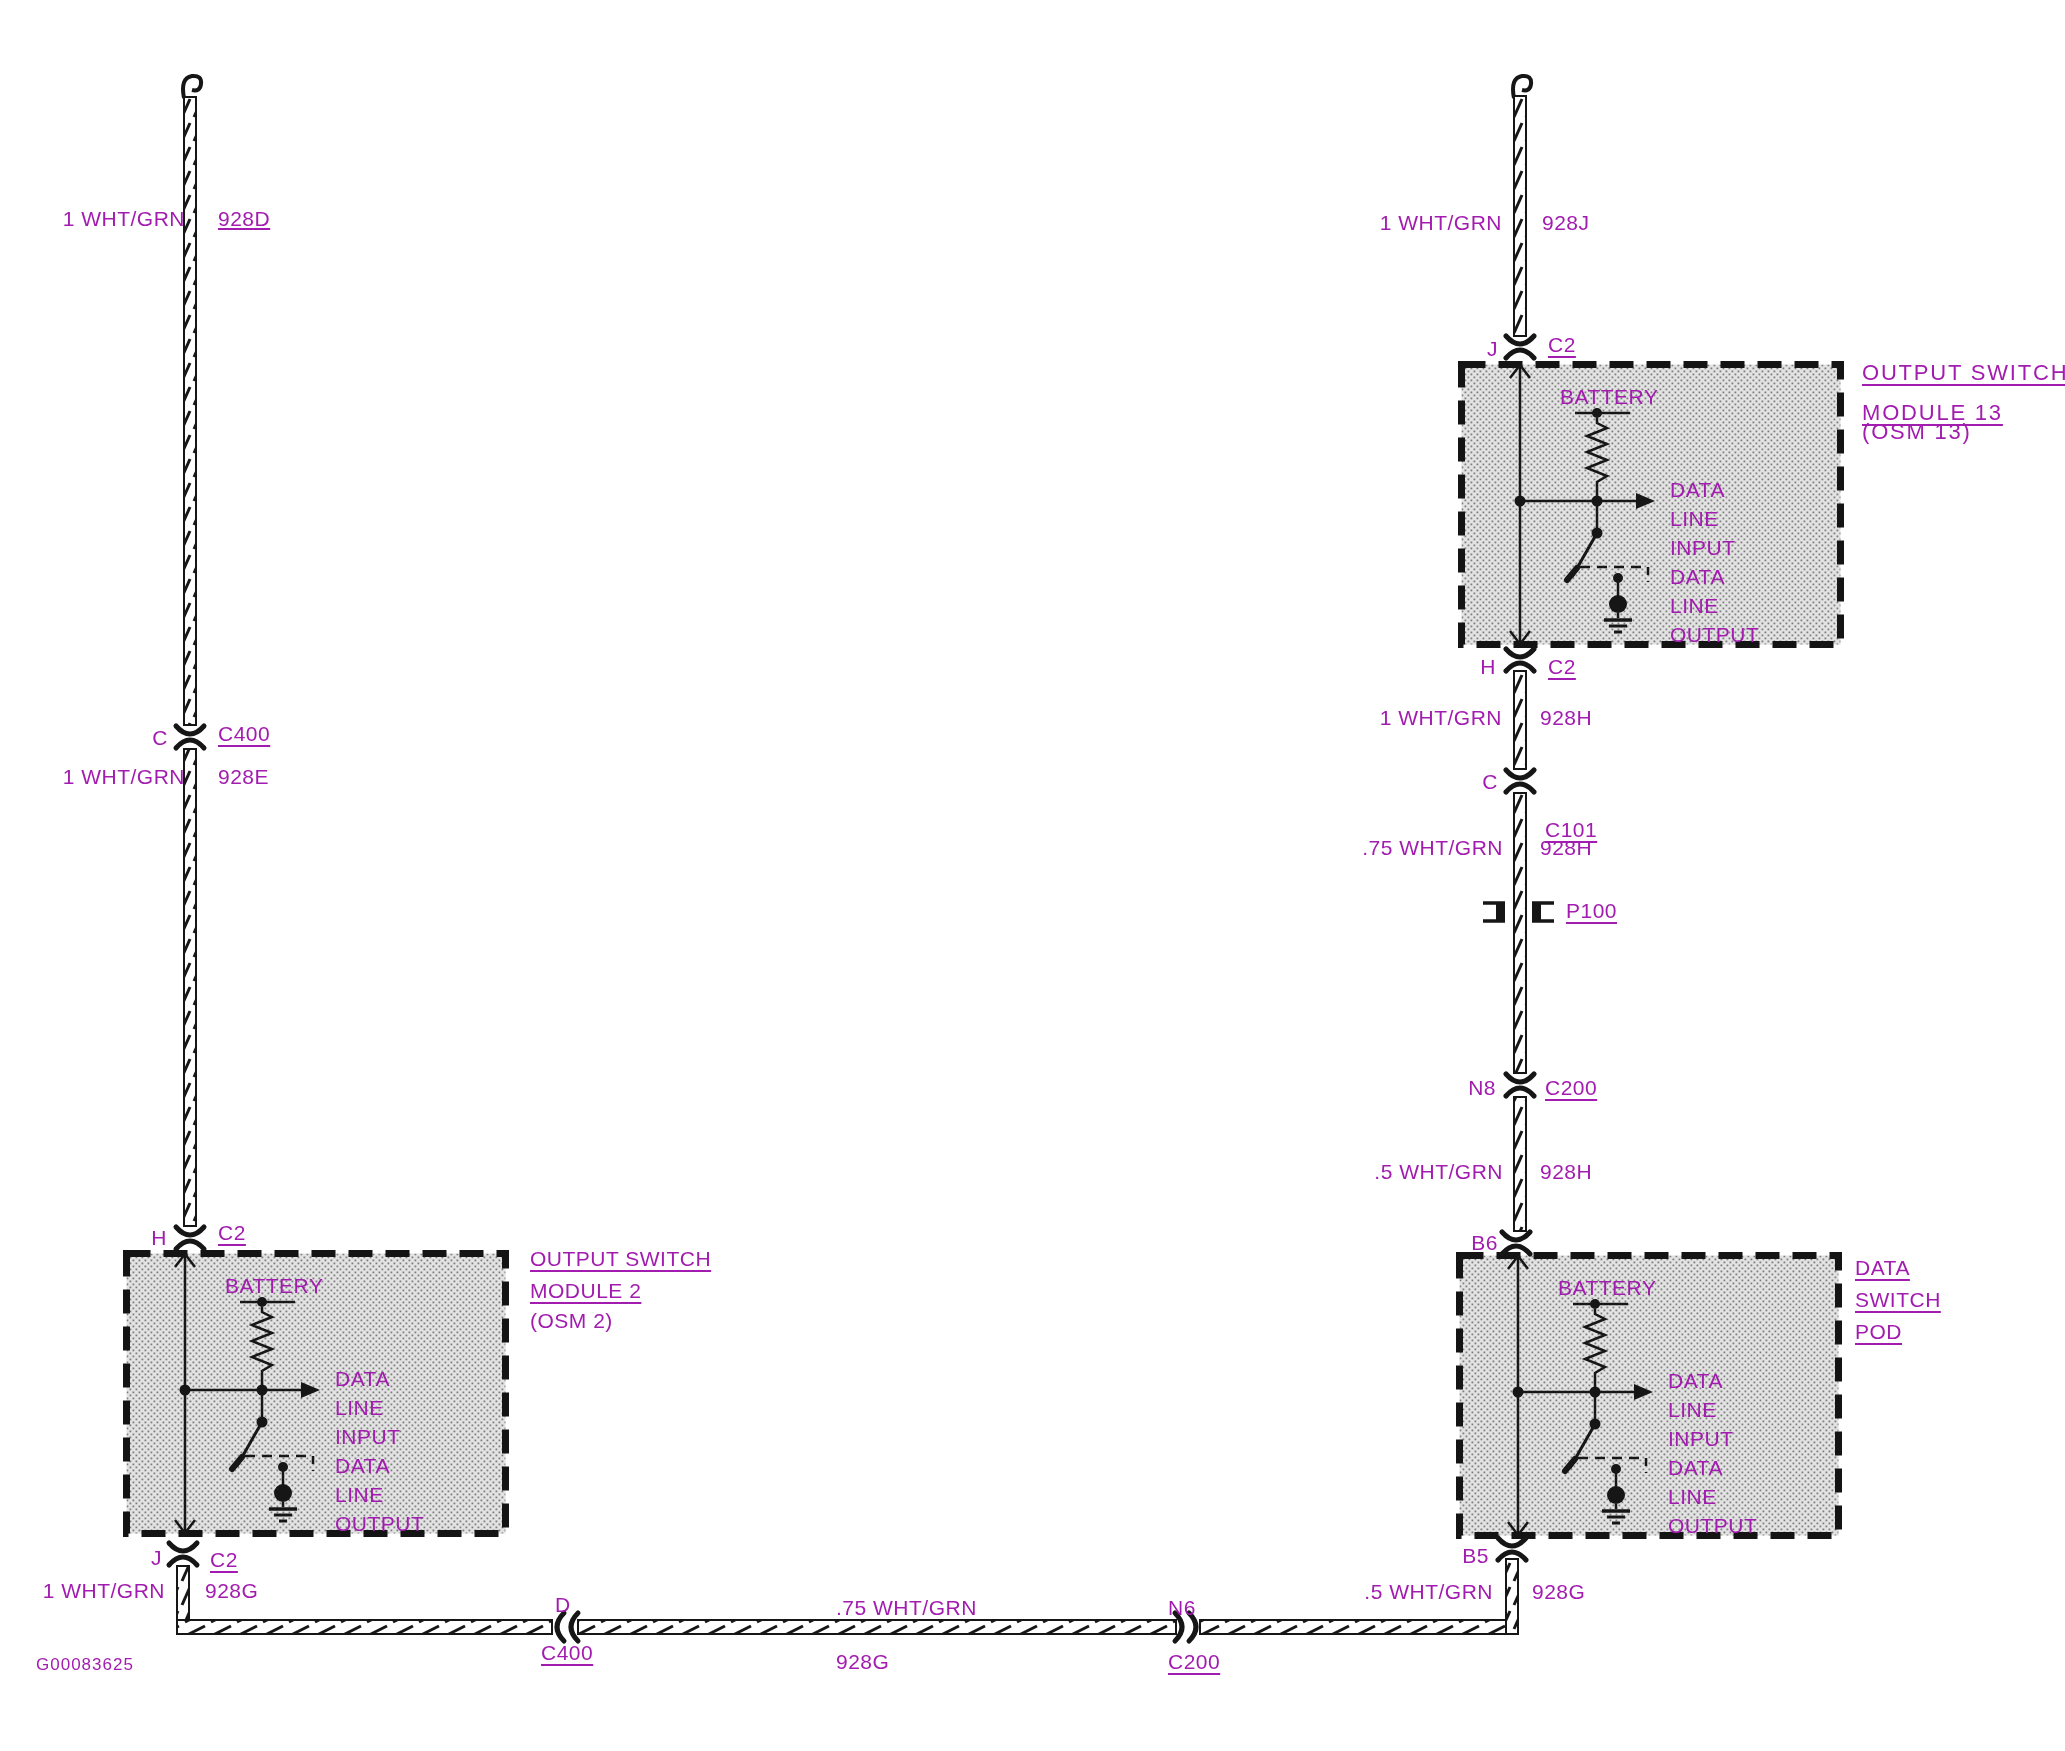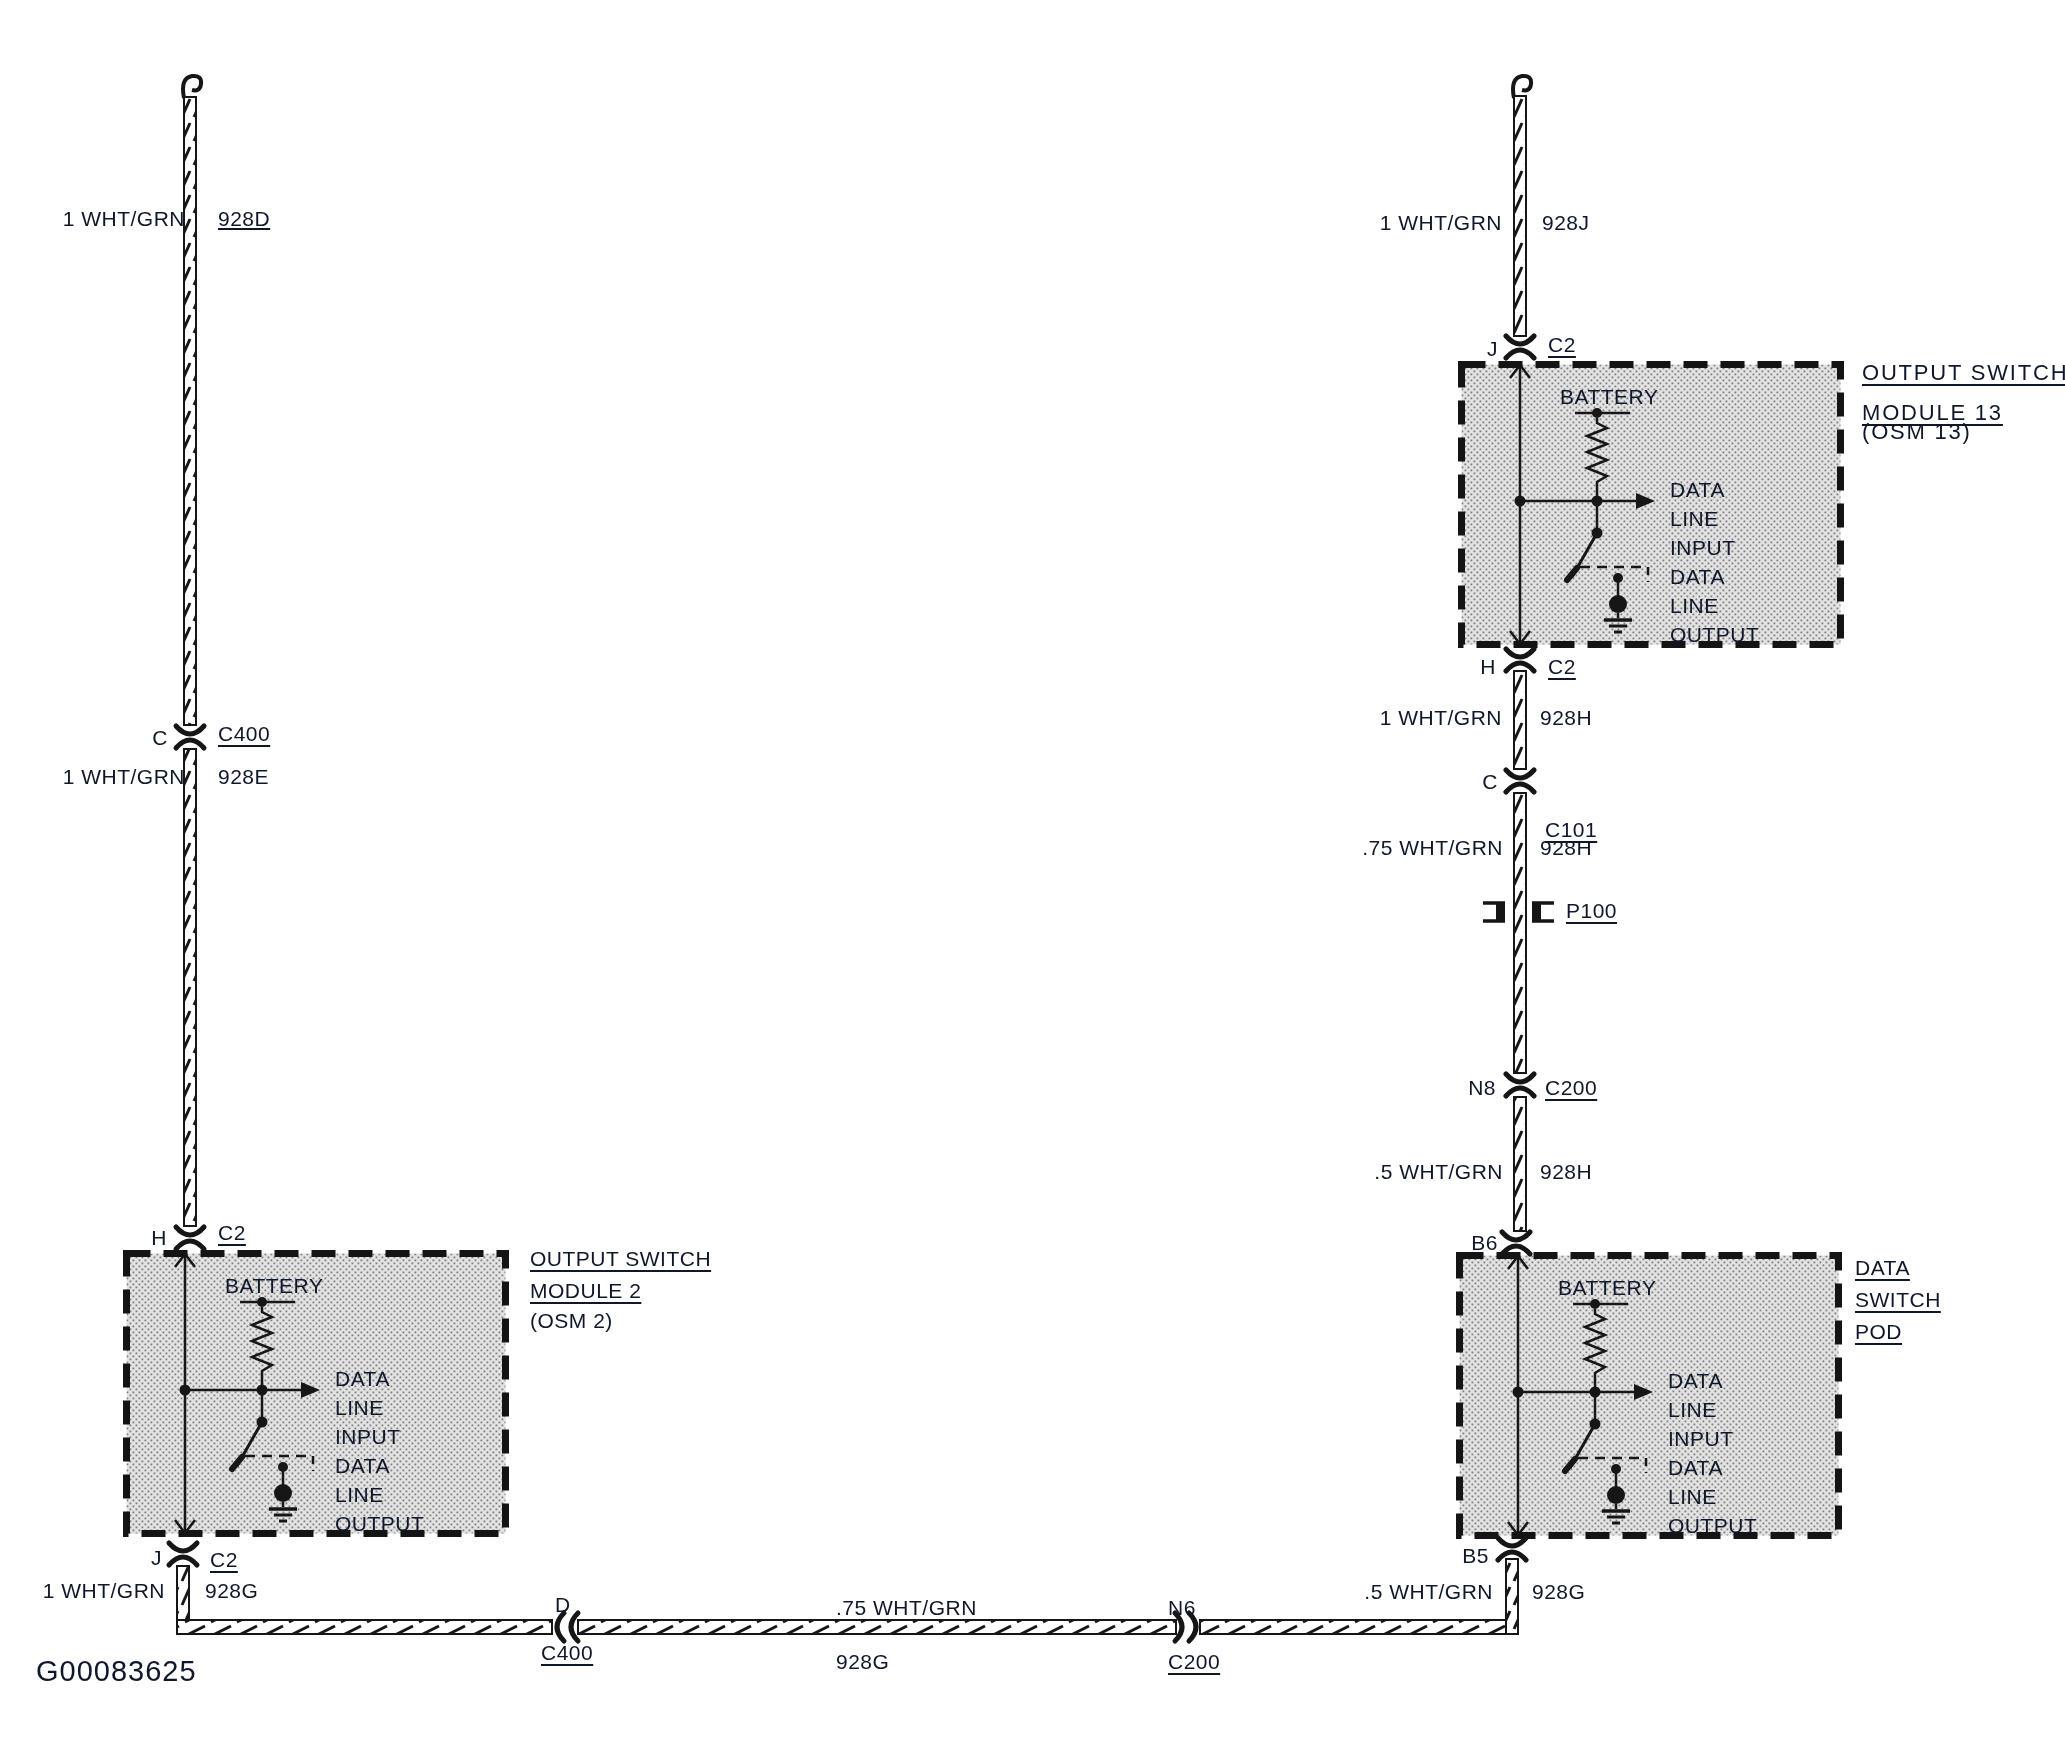--- a/index.html
+++ b/index.html
@@ -1,25 +1,25 @@
 <!DOCTYPE html>
 <html><head>
 <meta charset="utf-8">
 <style>
   html,body{margin:0;padding:0;background:#ffffff;overflow:hidden;}
   #canvas{position:relative;width:2065px;height:1751px;background:#fff;
-          font-family:"Liberation Sans",sans-serif;color:#0f172a;}
+          font-family:"Liberation Sans",sans-serif;color:#a21caf;}
   #diagram-svg{position:absolute;left:0;top:0;}
   .lbl{position:absolute;font-size:21px;letter-spacing:.5px;white-space:nowrap;line-height:1.1;}
   .ul{text-decoration:underline;text-decoration-thickness:2px;text-underline-offset:4px;}
   .mtitle{position:absolute;font-size:21px;letter-spacing:.5px;white-space:nowrap;}
   .t13{font-size:22px;letter-spacing:1.8px;}
   .mlines{position:absolute;font-size:21px;letter-spacing:.5px;}
   .mlines div{height:29px;}
-  .fig{position:absolute;font-size:29px;letter-spacing:1px;}
+  .fig{position:absolute;font-size:17px;letter-spacing:1px;}
 </style>
 </head>
 <body>
 
 <div id="canvas">
 
   <svg id="diagram-svg" width="2065" height="1751" viewBox="0 0 2065 1751">
     <defs>
       <pattern id="hv" patternUnits="userSpaceOnUse" width="12" height="24">
         <rect width="12" height="24" fill="#ffffff"></rect>

